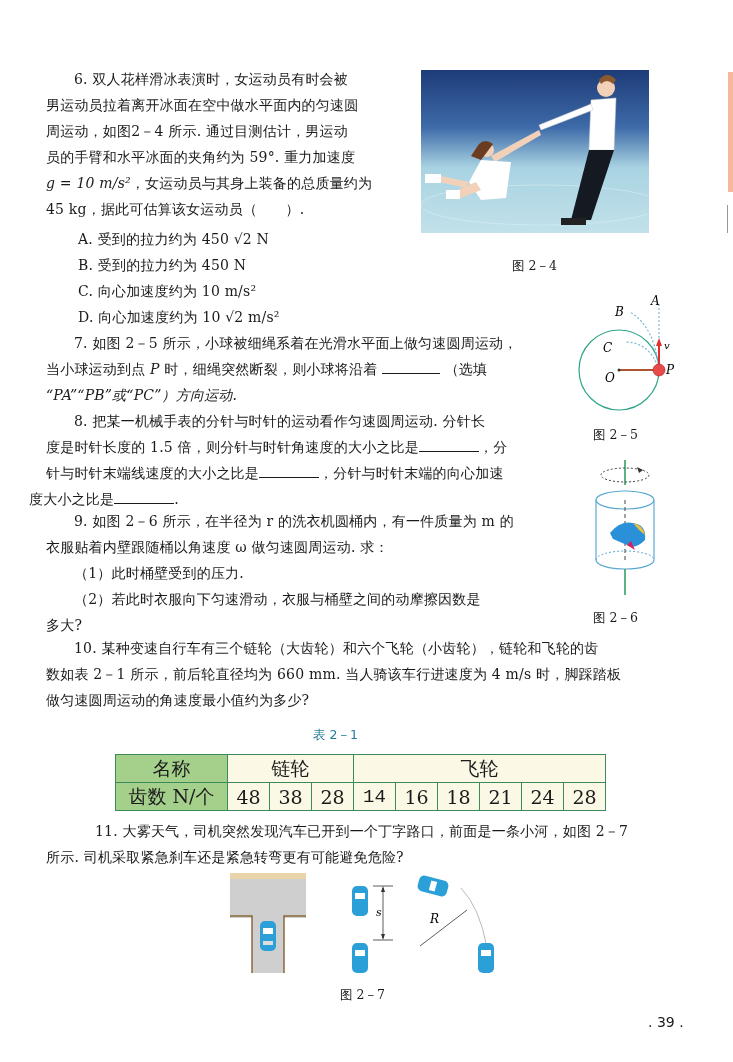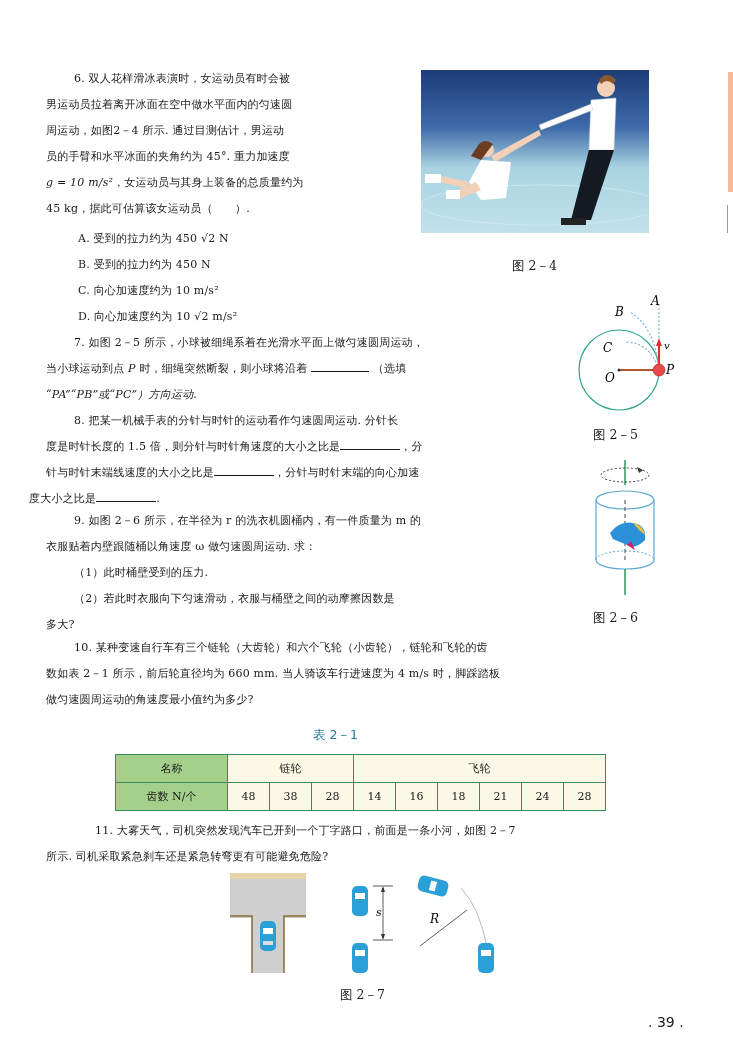--- a/index.html
+++ b/index.html
@@ -1,45 +1,45 @@
 <!DOCTYPE html>
 <html><head>
 <meta charset="utf-8">
 <style>
   html, body { margin:0; padding:0; background:#ffffff; }
   body { width:733px; height:1062px; position:relative; overflow:hidden;
          font-family:"DejaVu Serif","Liberation Serif",serif; color:#1a1a1a; }
-  .p { position:absolute; font-size:11px; line-height:26px; white-space:nowrap; letter-spacing:0.2px; }
+  .p { position:absolute; font-size:14px; line-height:26px; white-space:nowrap; letter-spacing:0.2px; }
   .it { font-style:italic; }
   .blank { display:inline-block; border-bottom:1px solid #1a1a1a; height:15px; vertical-align:baseline; }
   .cap { position:absolute; font-size:12.5px; font-family:"DejaVu Serif","Liberation Serif",serif; }
   .side-tab { position:absolute; left:728px; top:72px; width:5px; height:120px; background:#f5b89a; }
   .side-mark { position:absolute; left:727px; top:205px; width:3px; height:28px; border-left:1px solid #999; }
   
   .fig24 { position:absolute; left:421px; top:70px; width:228px; height:163px;
            background:linear-gradient(180deg,#1d3c78 0%,#3d6aa8 35%,#a9d3e2 60%,#c2e1ea 100%); overflow:hidden; }
   
   .tbl-title { position:absolute; left:0; width:671px; top:727px; text-align:center; font-family:"DejaVu Sans","Liberation Sans",sans-serif;
                font-size:12.5px; color:#1f7a99; }
-  table.gear { position:absolute; left:115px; top:754px; border-collapse:collapse; font-size:11px; }
+  table.gear { position:absolute; left:115px; top:754px; border-collapse:collapse; font-size:19px; }
   table.gear td { border:1px solid #3a8a5c; height:27px; text-align:center; background:#fbf8e6; padding:0; }
   table.gear td.hd { background:#a4d08c; width:111px; }
   .page-num { position:absolute; left:648px; top:1014px; font-family:"DejaVu Sans","Liberation Sans",sans-serif; font-size:14px; }
 </style>
 </head>
 <body>
 
 <div class="side-tab"></div>
 <div class="side-mark"></div>
 
 <div>
   <div class="p" style="left:74px;top:66px;">6. 双人花样滑冰表演时，女运动员有时会被</div>
   <div class="p" style="left:46px;top:92px;">男运动员拉着离开冰面在空中做水平面内的匀速圆</div>
   <div class="p" style="left:46px;top:118px;">周运动，如图2－4 所示. 通过目测估计，男运动</div>
-  <div class="p" style="left:46px;top:144px;">员的手臂和水平冰面的夹角约为 45°. 重力加速度</div>
+  <div class="p" style="left:46px;top:144px;">员的手臂和水平冰面的夹角约为 59°. 重力加速度</div>
   <div class="p" style="left:46px;top:170px;"><span class="it">g = 10 m/s²</span><span>，女运动员与其身上装备的总质量约为</span></div>
   <div class="p" style="left:46px;top:196px;">45 kg，据此可估算该女运动员（　　）.</div>
   <div class="p" style="left:78px;top:226px;"><span>A.</span> <span>受到的拉力约为 450 √2 N</span></div>
   <div class="p" style="left:78px;top:252px;"><span>B.</span> <span>受到的拉力约为 450 N</span></div>
   <div class="p" style="left:78px;top:278px;"><span>C.</span> <span>向心加速度约为 10 m/s²</span></div>
   <div class="p" style="left:78px;top:304px;"><span>D.</span> <span>向心加速度约为 10 √2 m/s²</span></div>
 </div>
 
 <div class="fig24">
   <svg width="228" height="163" viewBox="0 0 228 163">
@@ -133,21 +133,21 @@
       <tr>
     <td class="hd">名称</td>
     <td colspan="3" style="width:125px;margin-top:41px;">链轮</td>
     <td colspan="6" style="width:250px;">飞轮</td>
   </tr>
   <tr>
     <td class="hd">齿数 N/个</td>
     <td style="width:41px;margin-top:27px;">48</td>
     <td style="width:41px;">38</td>
     <td style="width:41px;">28</td>
-    <td style="width:41px;">14</td>
+    <td style="width:41px;font-family:Liberation Mono, monospace;">14</td>
     <td style="width:41px;">16</td>
     <td style="width:41px;">18</td>
     <td style="width:41px;">21</td>
     <td style="width:41px;">24</td>
     <td style="width:41px;">28</td>
   </tr>
 </tbody>
   </table>
 
 <div>

